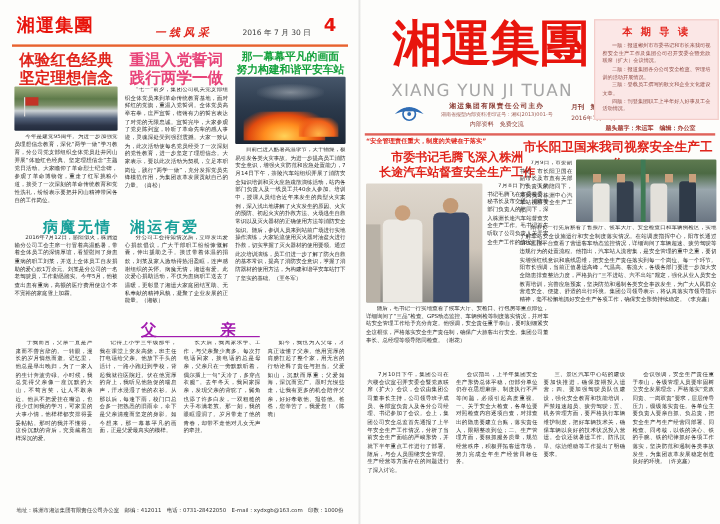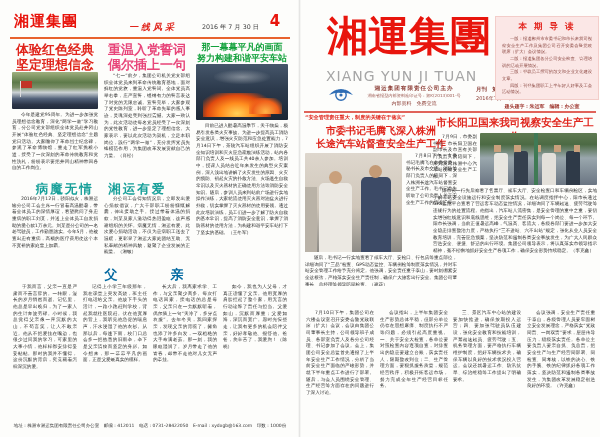--- a/index.html
+++ b/index.html
@@ -29,37 +29,37 @@
 
   <div class="abs hl red" style="left:12px;top:41px;width:86px;font-size:13px;">体验红色经典</div>
   <div class="abs hl red" style="left:12px;top:56px;width:86px;font-size:13px;">坚定理想信念</div>
   <div class="ph" style="left:12px;top:72px;width:86px;height:37px;background:linear-gradient(180deg,#9fb07e 0%,#5e7a4a 28%,#7b8f68 42%,#ccd2d5 55%,#53627a 72%,#2c3548 88%,#222b3c 100%);">
     <i style="left:9px;top:9px;width:11px;height:7px;background:#c23326;"></i>
     <i style="left:8px;top:9px;width:1px;height:16px;background:#ddd;"></i>
   </div>
   <div class="abs bt" style="left:12px;top:112px;width:86px;height:67px;">今年是建党95周年。为进一步加强党员理想信念教育，深化“两学一做”学习教育，分公司党支部组织全体党员赴井冈山开展“体验红色经典、坚定理想信念”主题党日活动。大家瞻仰了革命烈士纪念碑，参观了革命博物馆，重走了红军挑粮小道，接受了一次深刻的革命传统教育和党性洗礼，纷纷表示要把井冈山精神带回各自的工作岗位。</div>
 
   <div class="abs hl" style="left:104px;top:41px;width:86px;font-size:13px;color:#e8457a;">重温入党誓词</div>
-  <div class="abs hl" style="left:104px;top:56px;width:86px;font-size:13px;color:#e8457a;">偶尔插上一句</div>
+  <div class="abs hl" style="left:104px;top:56px;width:86px;font-size:13px;color:#e8457a;">践行两学一做</div>
   <div class="abs bt" style="left:104px;top:73px;width:86px;height:106px;">“七一”前夕，集团公司机关党支部组织全体党员来到革命传统教育基地，面对鲜红的党旗，重温入党誓词。全体党员高举右拳，庄严宣誓，铿锵有力的誓言表达了对党的无限忠诚。宣誓完毕，大家参观了党史陈列室，聆听了革命先辈的感人事迹，灵魂深处受到强烈震撼。大家一致认为，此次活动使每名党员经受了一次深刻的党性教育，进一步坚定了理想信念。大家表示，要以此次活动为契机，立足本职岗位，践行“两学一做”，充分发挥党员先锋模范作用，为集团改革发展贡献自己的力量。（肖松）</div>
 
   <div class="abs hl" style="left:196px;top:41px;width:92px;font-size:9px;color:#12a13b;">那一幕幕平凡的画面</div>
   <div class="abs hl" style="left:196px;top:52px;width:92px;font-size:9px;color:#12a13b;">努力构建和谐平安车站</div>
   <div class="ph" style="left:196px;top:64px;width:92px;height:56px;background:linear-gradient(180deg,#46566a 0%,#2c3a4c 45%,#1c2634 100%);">
     <i style="left:8%;bottom:3px;width:74%;height:24px;background:radial-gradient(ellipse at 50% 85%,#ffd257 0%,#ff8c1e 35%,#e0490f 62%,rgba(0,0,0,0) 85%);"></i>
     <i style="left:58%;bottom:6px;width:36%;height:16px;background:radial-gradient(ellipse at 50% 85%,#ffb347 0%,#f0601a 55%,rgba(0,0,0,0) 85%);"></i>
     <i style="left:20%;top:6px;width:60%;height:14px;background:radial-gradient(ellipse at 50% 50%,rgba(190,195,200,.55),rgba(0,0,0,0) 75%);"></i>
   </div>
   <div class="abs bt" style="left:196px;top:123px;width:92px;height:142px;">目前已进入酷暑高温季节，天干物燥，极易引发各类火灾事故。为进一步提高员工消防安全意识，增强火灾防范和应急处置能力，7月14日下午，茶陵汽车站组织开展了消防安全知识培训和灭火应急疏散演练活动，站内各部门负责人及一线员工共40余人参加。培训中，授课人员结合近年来发生的典型火灾案例，深入浅出地讲解了火灾发生的原因、火灾的预防、初起火灾的扑救方法、火场逃生自救常识以及灭火器材的正确使用方法等消防安全知识。随后，参训人员来到站前广场进行实地操作演练，大家轮流使用灭火器对油盆火进行扑救，切实掌握了灭火器材的使用要领。通过此次培训演练，员工们进一步了解了防火自救的基本常识，提高了消防安全意识，掌握了消防器材的使用方法，为构建和谐平安车站打下了坚实的基础。（王冬军）</div>
 
   <div class="abs hl" style="left:12px;top:181px;width:178px;font-size:12.5px;color:#18a09a;letter-spacing:2px;">病魔无情　湘运有爱</div>
   <div class="abs bt" style="left:12px;top:196px;width:86px;height:68px;">2016年7月12日，骄阳似火，株洲运输分公司工会主席一行冒着高温酷暑，带着全体员工的深情厚谊，看望慰问了身患重病的职工刘某，并送上全体员工自发捐助的爱心款1万余元。刘某是分公司的一名老驾驶员，工作勤恳踏实。今年5月，他被查出患有重病，高额的医疗费用使这个本不宽裕的家庭雪上加霜。</div>
   <div class="abs bt" style="left:104px;top:196px;width:86px;height:68px;">分公司工会得知情况后，立即发出爱心捐款倡议，广大干部职工纷纷慷慨解囊，伸出援助之手。接过带着体温的捐款，刘某及家人激动得热泪盈眶，连声感谢组织的关怀。病魔无情，湘运有爱。此次爱心捐助活动，不仅为患病职工送去了温暖，更彰显了湘运大家庭团结互助、无私奉献的精神风貌，凝聚了企业发展的正能量。（湘敏）</div>
 
-  <div class="abs hl" style="left:6px;top:266px;width:276px;font-size:13px;color:#0369a1;letter-spacing:20px;text-indent:20px;">父　亲</div>
+  <div class="abs hl" style="left:19px;top:266px;width:276px;font-size:13px;color:#a21caf;letter-spacing:20px;text-indent:20px;text-decoration:underline;">父　亲</div>
   <div class="abs bt" style="left:13px;top:284px;width:64px;height:132px;">于我而言，父亲一直是严肃而不善言辞的。一转眼，漫长的岁月悄然而逝。记忆里，他总是早出晚归，为了一家人的生计奔波劳碌。小时候，我总觉得父亲像一座沉默的大山，不苟言笑，让人不敢亲近。他从不把爱挂在嘴边，也很少过问我的学习，可家里的大事小情，他样样都安排得妥妥帖帖。那时的我并不懂得，这份沉默的背后，究竟藏着怎样深沉的爱。</div>
   <div class="abs bt" style="left:83px;top:284px;width:64px;height:132px;">记得上小学三年级那年，我在课堂上突发高烧，班主任打电话给父亲。他放下手头的活计，一路小跑赶到学校，背起我就往医院赶。伏在他宽厚的背上，我听见他急促的喘息声，汗水浸湿了他的衣衫。从那以后，每逢下雨，校门口总会多一把熟悉的旧雨伞，伞下是父亲清瘦而坚定的身影。如今想来，那一幕幕平凡的画面，正是父爱最真实的模样。</div>
   <div class="abs bt" style="left:153px;top:284px;width:64px;height:132px;">长大后，我离家求学、工作，与父亲聚少离多。每次打电话回家，接电话的总是母亲，父亲只在一旁默默听着，偶尔插上一句“天冷了，多穿点衣服”。去年冬天，我回家探亲，发现父亲的背驼了，鬓角也添了许多白发，一双粗糙的大手布满老茧。那一刻，我的眼眶湿润了。岁月带走了他的青春，却带不走他对儿女无声的牵挂。</div>
   <div class="abs bt" style="left:223px;top:284px;width:64px;height:132px;">如今，我也为人父母，才真正读懂了父亲。他用宽厚的肩膀扛起了整个家，用无言的行动诠释了责任与担当。父爱如山，沉默而厚重；父爱如海，深沉而宽广。愿时光慢些走，让我有更多的机会陪伴父亲，好好孝敬他、报答他。爸爸，您辛苦了，我爱您！（陈晓）</div>
 
   <div class="abs" style="left:10px;top:423px;width:280px;font-size:4.5px;color:#333;text-align:center;">地址：株洲市湘运集团有限责任公司办公室　邮编：412011　电话：0731-28422050　E-mail：xydxgb@163.com　印数：1000份</div>
 </div>
 
 <div class="fold"></div>
 

